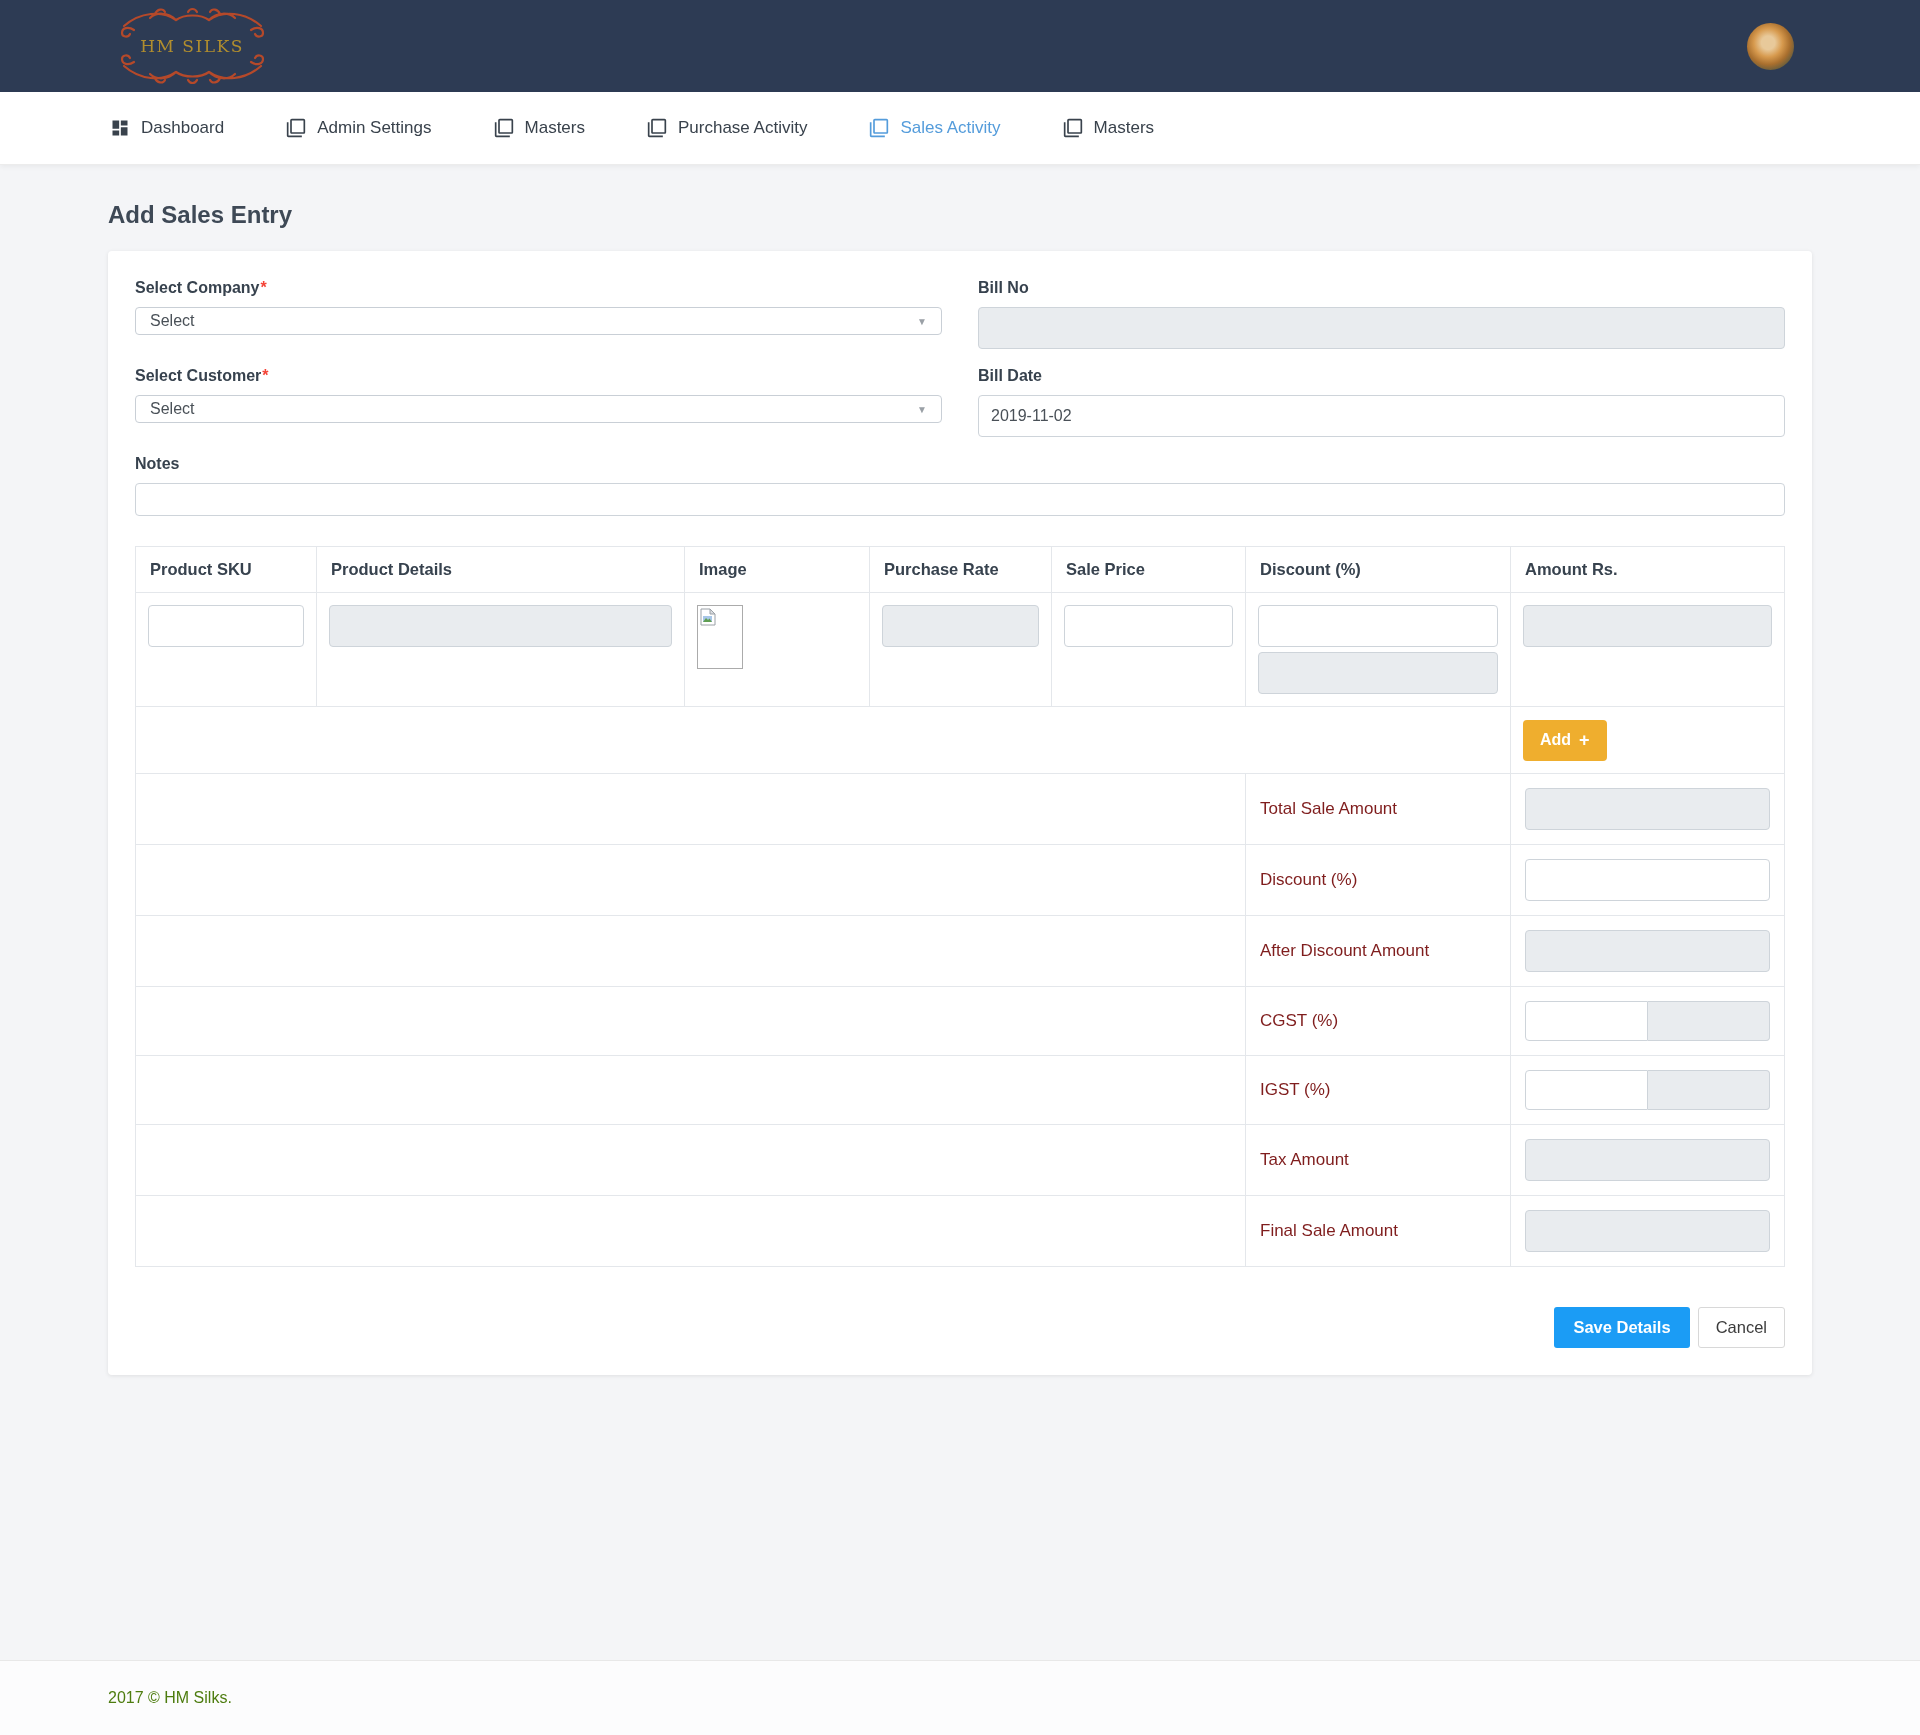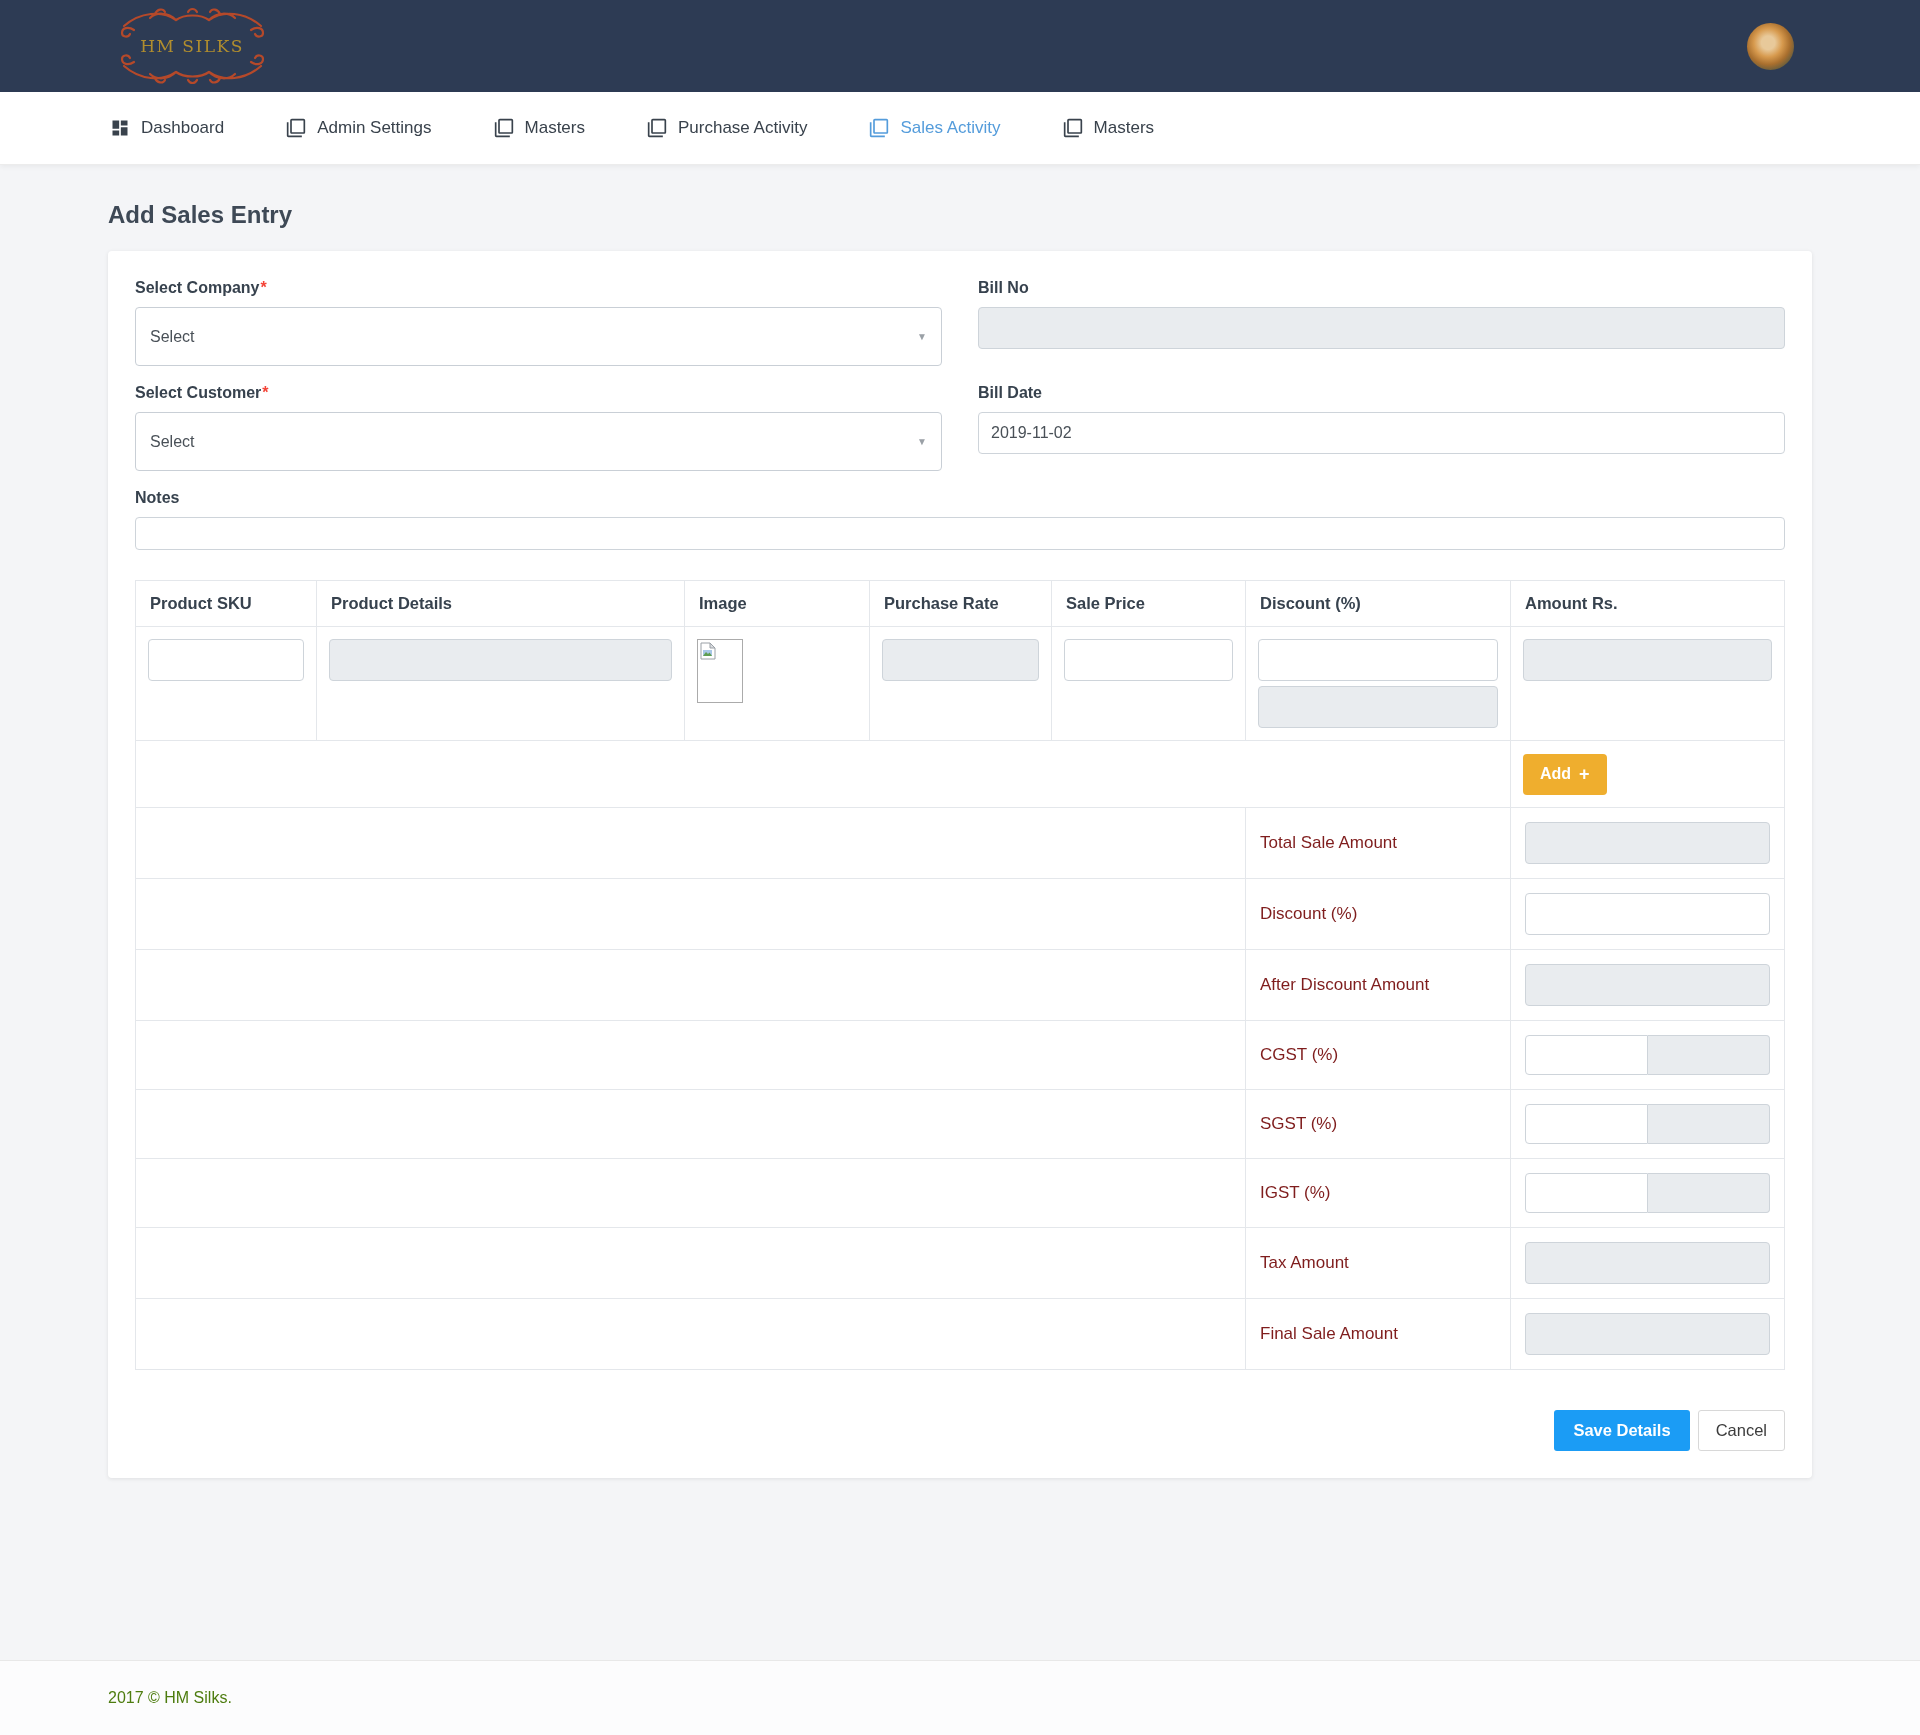--- a/index.html
+++ b/index.html
@@ -25,21 +25,21 @@
   h1.page-title { font-size:24px; font-weight:bold; color:#3e4956; padding:36px 0 22px 0; }
 
   .card { background:#fff; border-radius:4px; box-shadow:0 1px 4px rgba(0,0,0,.09);
           padding:27px; }
 
   
   .form-grid { display:grid; grid-template-columns:1fr 1fr; column-gap:36px; row-gap:17px; }
   .field-notes { grid-column:1 / span 2; }
   .flabel { display:block; font-size:16px; font-weight:bold; color:#37424e; margin-bottom:9px; line-height:20px; }
   .req { color:#f44336; margin-left:1px; }
-  .select-box { height:59px; border:1px solid #c9cfd6; border-radius:4px; background:#fff;
+  .select-box { height:28px; border:1px solid #c9cfd6; border-radius:4px; background:#fff;
                 display:flex; align-items:center; justify-content:space-between;
                 padding:0 14px; font-size:16px; color:#495057; cursor:pointer; }
   .caret { font-size:10px; color:#9aa0a6; }
   .tinput { width:100%; height:42px; border:1px solid #ced4da; border-radius:4px;
             padding:0 12px; font-size:16px; color:#495057; font-family:"Liberation Sans", sans-serif; }
   .tinput:disabled, .tinput.disabled { background:#e9ecef; }
   .notes-input { height:33px; }
 
   
   table.products { width:100%; border-collapse:collapse; margin-top:30px; table-layout:fixed; }
@@ -254,30 +254,20 @@
           <td class="sum-label">CGST (%)</td>
           <td class="sum-input-cell">
             <div class="split">
               <input style="">
               <div class="split-disabled"></div>
             </div>
           </td>
         </tr>
         <tr class="sum-row">
           <td colspan="5"></td>
-          <td class="sum-label">SGST (%)</td>
-          <td class="sum-input-cell">
-            <div class="split">
-              <input style="">
-              <div class="split-disabled"></div>
-            </div>
-          </td>
-        </tr>
-        <tr class="sum-row">
-          <td colspan="5"></td>
           <td class="sum-label">IGST (%)</td>
           <td class="sum-input-cell">
             <div class="split">
               <input style="">
               <div class="split-disabled"></div>
             </div>
           </td>
         </tr>
         <tr class="sum-row">
           <td colspan="5"></td>

